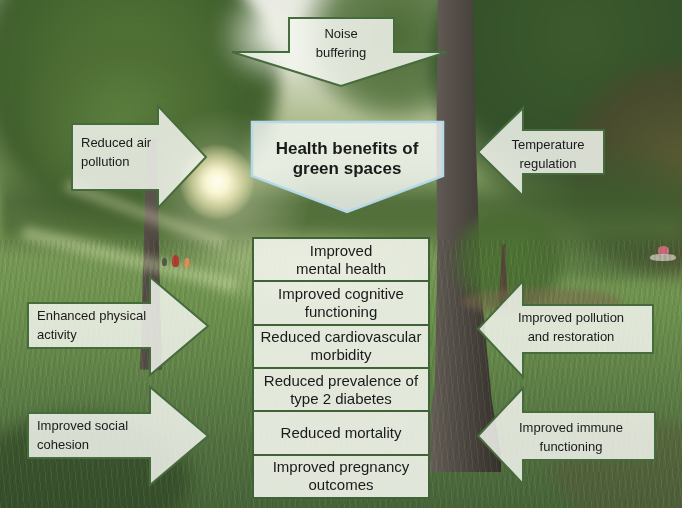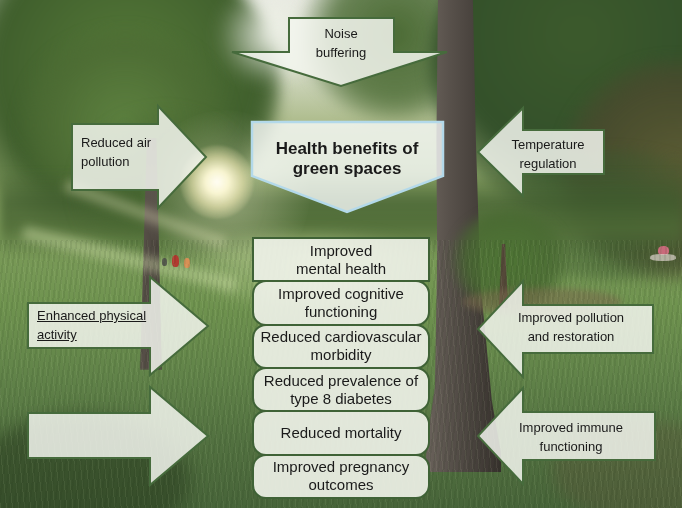--- a/index.html
+++ b/index.html
@@ -73,21 +73,21 @@
   .arrow{fill:var(--arrow-fill,rgba(243,246,238,.85));stroke:var(--arrow-border,#466b3c);stroke-width:2;}
   .center-shape{fill:var(--center-fill,rgba(250,253,252,.78));stroke:var(--center-border,#b3d9ea);stroke-width:2.5;}
   .lbl{position:absolute;white-space:pre-line;font-size:13px;line-height:19px;color:var(--text,#1a1a1a);}
   .lbl-center-txt{font-size:17px;line-height:20px;font-weight:700;text-align:center;}
   .t-center{text-align:center;}
   .t-right{text-align:center;}
   .outcomes{position:absolute;left:252px;top:237px;width:178px;height:262px;display:flex;flex-direction:column;}
   .outcome-box{flex:1;box-sizing:border-box;border:2px solid var(--box-border,#466b3c);
     background:var(--box-fill,rgba(238,241,231,.92));display:flex;align-items:center;justify-content:center;
     text-align:center;white-space:pre-line;font-size:15px;line-height:18px;padding:0 2px;}
-  .outcome-box + .outcome-box{margin-top:-2px;border-radius:14px;}
+  .outcome-box + .outcome-box{margin-top:-2px;}
 </style>
 </head>
 <body>
 
 <div class="stage">
 
   <div>
     <div class="photo-base"></div>
     <div class="blob b-tl"></div>
     <div class="blob b-tl2"></div>
@@ -131,36 +131,38 @@
       <polygon class="arrow" points="655,412 523,412 523,388 478,436 523,484 523,460 655,460"></polygon>
       <polygon class="center-shape" points="252,122 443,122 443,176 347,212 252,176"></polygon>
     </svg>
 
     <div class="lbl t-center" style="left:270px;top:24px;width:142px;">Noise
 buffering</div>
     <div class="lbl lbl-center-txt" style="left:262px;top:139px;width:170px;">Health benefits of
 green spaces</div>
     <div class="lbl" style="left:81px;top:133px;width:104px;">Reduced air
 pollution</div>
-    <div class="lbl" style="left:37px;top:306px;width:130px;text-decoration:underline;">Enhanced physical
+    <div class="lbl" style="left:37px;top:306px;width:130px;">Enhanced physical
 activity</div>
+    <div class="lbl" style="left:37px;top:416px;width:130px;">Improved social
+cohesion</div>
     <div class="lbl t-right" style="left:498px;top:135px;width:100px;">Temperature
 regulation</div>
     <div class="lbl t-right" style="left:496px;top:308px;width:150px;">Improved pollution
 and restoration</div>
     <div class="lbl t-right" style="left:496px;top:418px;width:150px;">Improved immune
 functioning</div>
 
     <div class="outcomes">
       <div class="outcome-box">Improved
 mental health</div>
       <div class="outcome-box">Improved cognitive
 functioning</div>
       <div class="outcome-box">Reduced cardiovascular
 morbidity</div>
       <div class="outcome-box">Reduced prevalence of
-type 8 diabetes</div>
+type 2 diabetes</div>
       <div class="outcome-box">Reduced mortality</div>
       <div class="outcome-box">Improved pregnancy
 outcomes</div>
     </div>
   </div>
 </div>
 
 </body></html>

